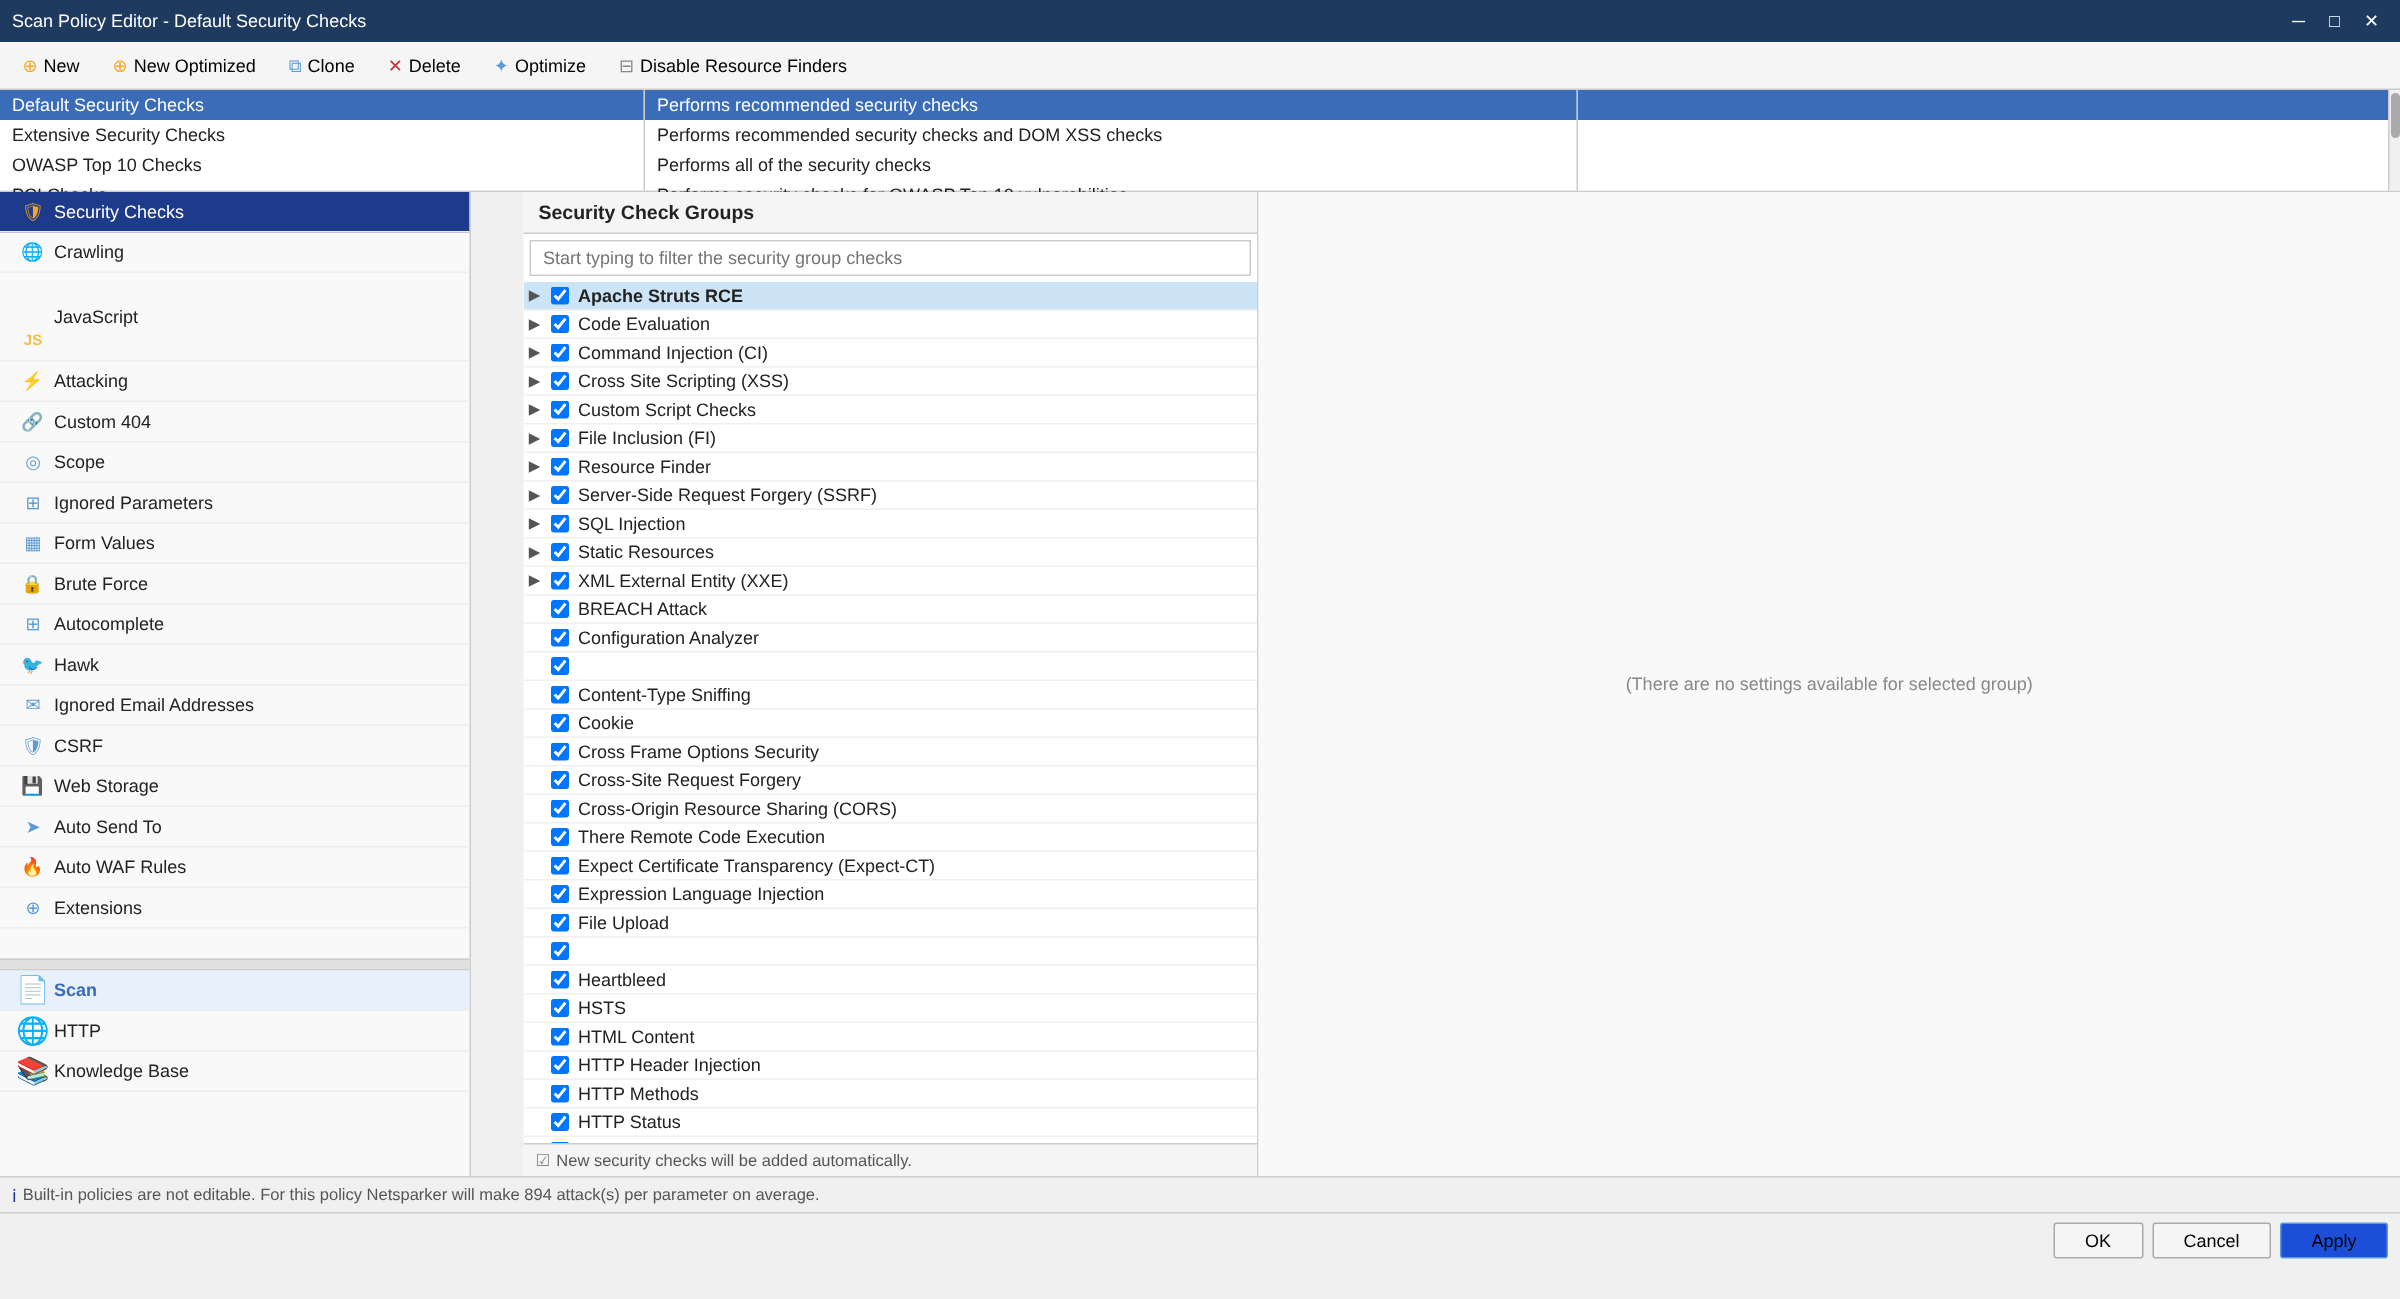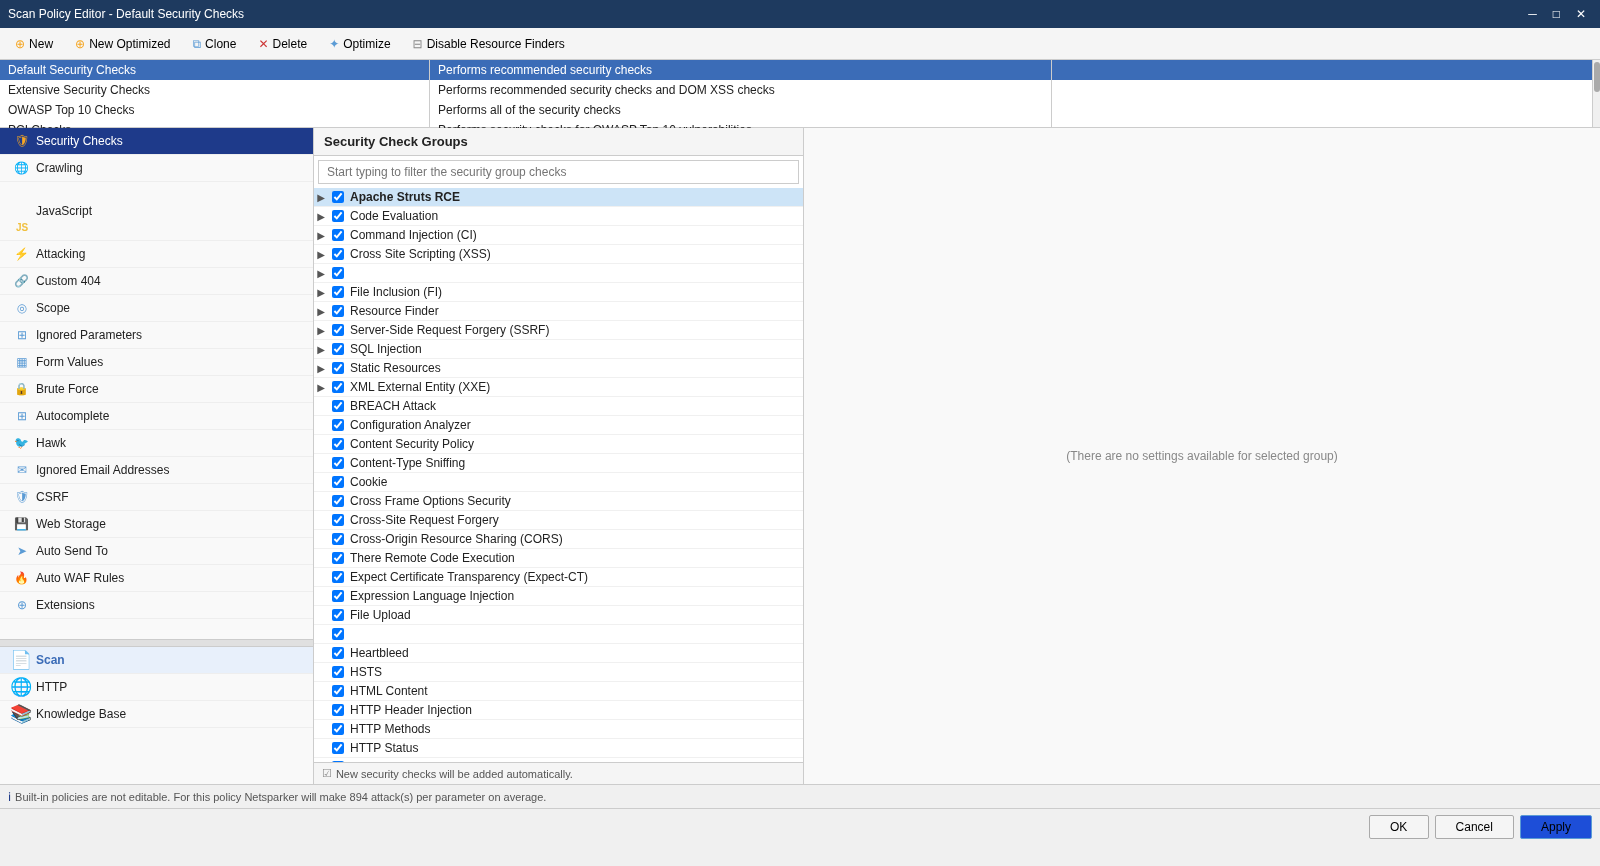--- a/index.html
+++ b/index.html
@@ -92,20 +92,21 @@
     .sidebar-item.active { background: #1e3a8a; color: white; }
     .sidebar-item .icon { width: 16px; height: 16px; flex-shrink: 0; display: flex; align-items: center; justify-content: center; }
 
     
     .center-panel {
       width: 490px;
       border-right: 1px solid #ccc;
       display: flex;
       flex-direction: column;
       background: white;
+      margin-left: 35px;
     }
     .center-panel-header {
       background: #f5f5f5;
       border-bottom: 1px solid #ccc;
       padding: 6px 10px;
       font-size: 13px;
       font-weight: bold;
     }
     .filter-input {
       width: 100%;
@@ -408,20 +409,21 @@
         <span class="check-item-label">Command Injection (CI)</span>
       </div>
       <div class="check-item">
         <span class="expand-btn">▶</span>
         <input type="checkbox" checked="" style="">
         <span class="check-item-label">Cross Site Scripting (XSS)</span>
       </div>
       <div class="check-item">
         <span class="expand-btn">▶</span>
         <input type="checkbox" checked="" style="">
+        <span class="check-item-label">Custom Script Checks</span>
       </div>
       <div class="check-item">
         <span class="expand-btn">▶</span>
         <input type="checkbox" checked="" style="">
         <span class="check-item-label">File Inclusion (FI)</span>
       </div>
       <div class="check-item">
         <span class="expand-btn">▶</span>
         <input type="checkbox" checked="" style="">
         <span class="check-item-label">Resource Finder</span>
@@ -452,21 +454,20 @@
         <span class="check-item-label">BREACH Attack</span>
       </div>
       <div class="check-item">
         <span class="expand-btn" style="visibility:hidden;"></span>
         <input type="checkbox" checked="" style="">
         <span class="check-item-label">Configuration Analyzer</span>
       </div>
       <div class="check-item">
         <span class="expand-btn" style="visibility:hidden;"></span>
         <input type="checkbox" checked="" style="">
-        <span class="check-item-label">Content Security Policy</span>
       </div>
       <div class="check-item">
         <span class="expand-btn" style="visibility:hidden;"></span>
         <input type="checkbox" checked="" style="">
         <span class="check-item-label">Content-Type Sniffing</span>
       </div>
       <div class="check-item">
         <span class="expand-btn" style="visibility:hidden;"></span>
         <input type="checkbox" checked="" style="">
         <span class="check-item-label">Cookie</span>

